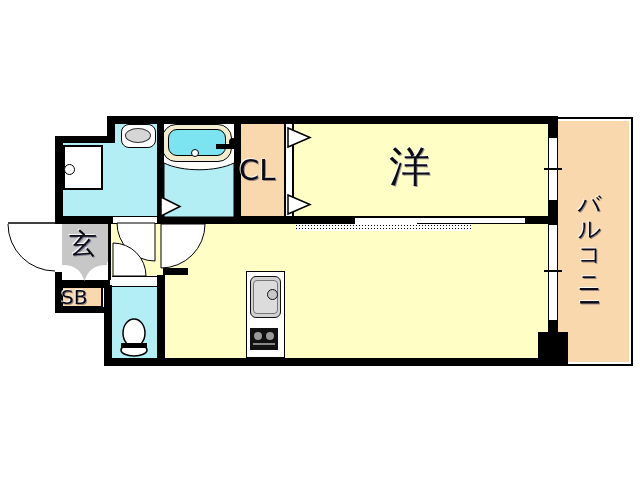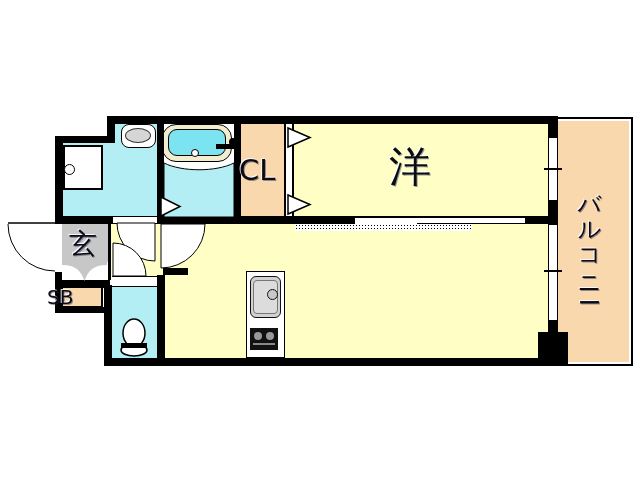--- a/index.html
+++ b/index.html
@@ -116,16 +116,16 @@
     <path d="M161,197 L180,206.5 L161,216 Z" fill="#fff" stroke="#000" stroke-width="1.5"></path>
 
     <ellipse cx="134" cy="333" rx="11" ry="14" fill="#fff" stroke="#000" stroke-width="1.5"></ellipse>
     <ellipse cx="134" cy="350" rx="13" ry="6" fill="#fff" stroke="#000" stroke-width="1.5"></ellipse>
     <rect x="121" y="343" width="26" height="5" fill="#000"></rect>
   </svg>
 
   <div class="label" style="left:389px;top:146px;width:60px;font-size:42px;">洋</div>
   <div class="label" style="left:239px;top:156px;width:46px;font-size:29px;">CL</div>
   <div class="label" style="left:69px;top:230px;width:30px;font-size:28px;">玄</div>
-  <div class="label" style="left:47px;top:287px;width:42px;font-size:20px;">SB</div>
+  <div class="label" style="left:61px;top:287px;width:42px;font-size:20px;">SB</div>
   <div class="label vtext" style="left:578px;top:178px;height:160px;font-size:23px;">バルコニー</div>
 
 </div>
 
 </body></html>

